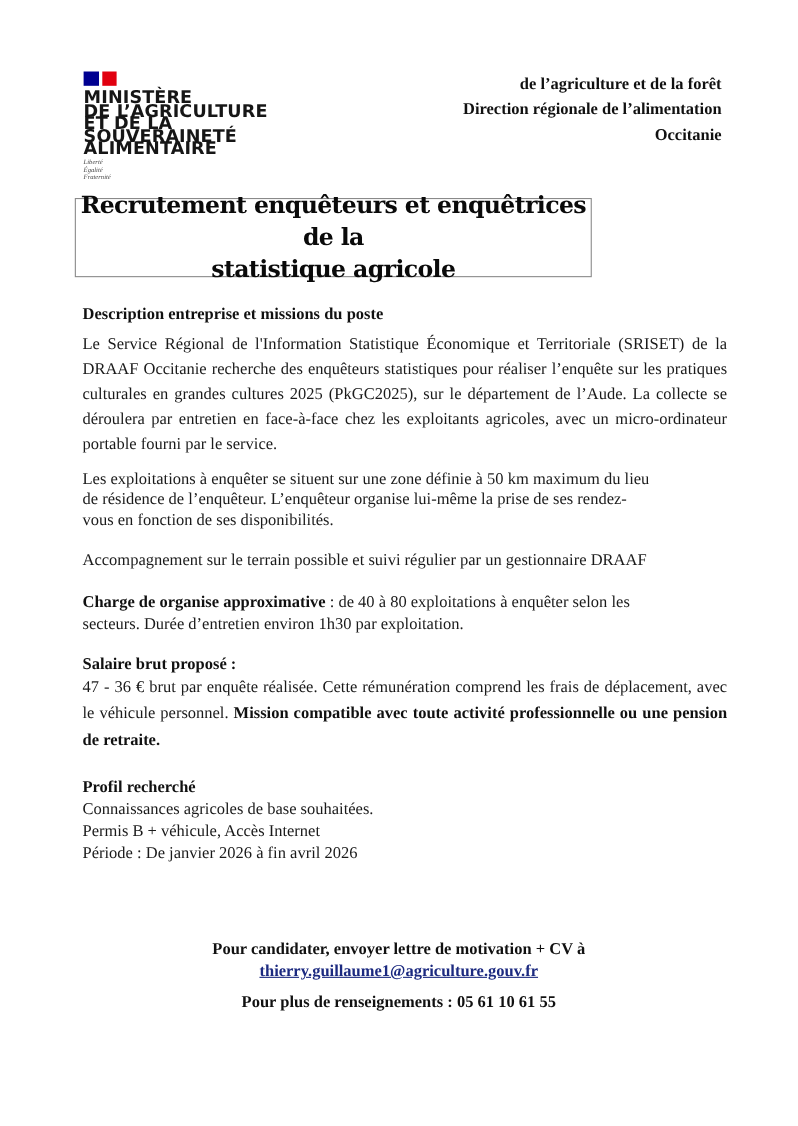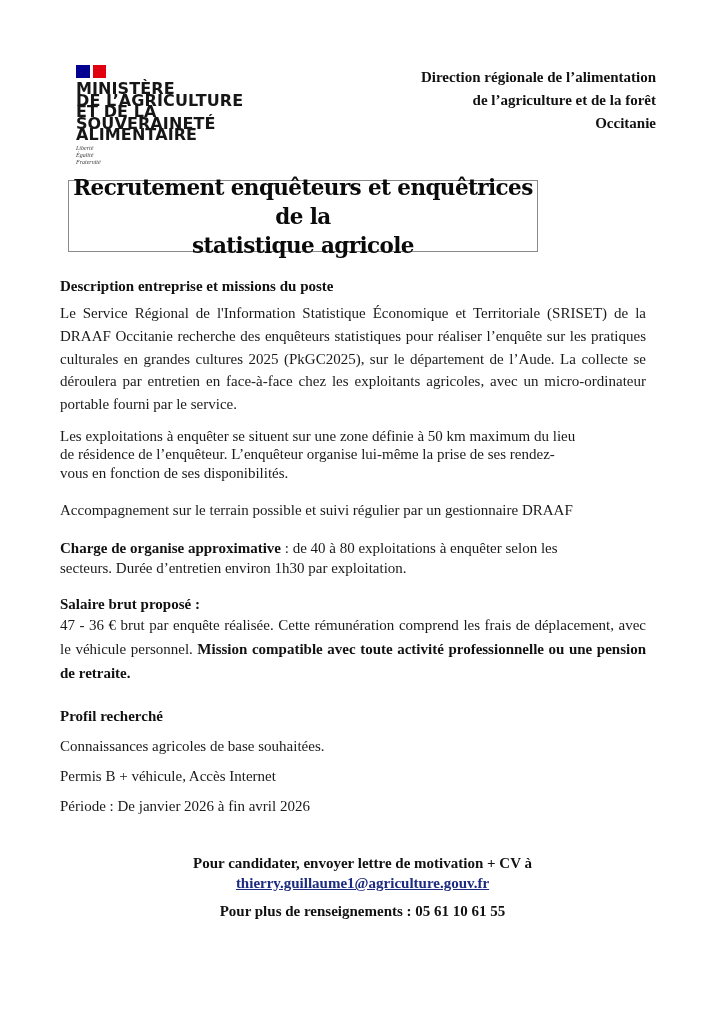--- a/index.html
+++ b/index.html
@@ -87,21 +87,21 @@
       font-size: 21.5px;
       line-height: 29px;
       color: #0a0a0a;
       letter-spacing: -0.6px;
       margin: 0;
     }
 
     
     .content {
       position: absolute;
-      left: 60px;
+      left: 75px;
       top: 276px;
       width: 586px;
       font-size: 15px;
       color: #1a1a1a;
     }
     .h {
       font-weight: bold;
       font-size: 15px;
       line-height: 20px;
       margin: 0;
@@ -109,21 +109,21 @@
     }
     p { margin: 0; }
     .justify { text-align: justify; }
     .p-desc { line-height: 22.8px; margin-top: 6px; }
     .p-zone { line-height: 18.5px; margin-top: 11px; }
     .p-charge { line-height: 20px; margin-top: 19px; }
     .p-salary-head { margin-top: 17px; line-height: 18px; }
     .p-salary { line-height: 24px; }
     .b { font-weight: bold; color: #111; }
     .p-profil-head { margin-top: 22px; line-height: 18px; }
-    .p-profil { line-height: 18px; margin-top: 12px; }
+    .p-profil { line-height: 18px; margin-top: 2px; }
 
     
     .contact {
       position: absolute;
       left: 0;
       top: 842px;
       width: 725px;
       text-align: center;
       font-weight: bold;
       font-size: 15px;
@@ -156,22 +156,22 @@
       <div>ALIMENTAIRE</div>
     </div>
     <div class="motto">
       <div>Liberté</div>
       <div>Égalité</div>
       <div>Fraternité</div>
     </div>
   </div>
 
   <div class="direction">
+    <div>de l’agriculture et de la forêt</div>
     <div>Direction régionale de l’alimentation</div>
-    <div>de l’agriculture et de la forêt</div>
     <div>Occitanie</div>
   </div>
 
   <div class="title-box">
     <h1 class="title">
       <span>Recrutement enquêteurs et enquêtrices de la</span><br>
       <span>statistique agricole</span>
     </h1>
   </div>
 

